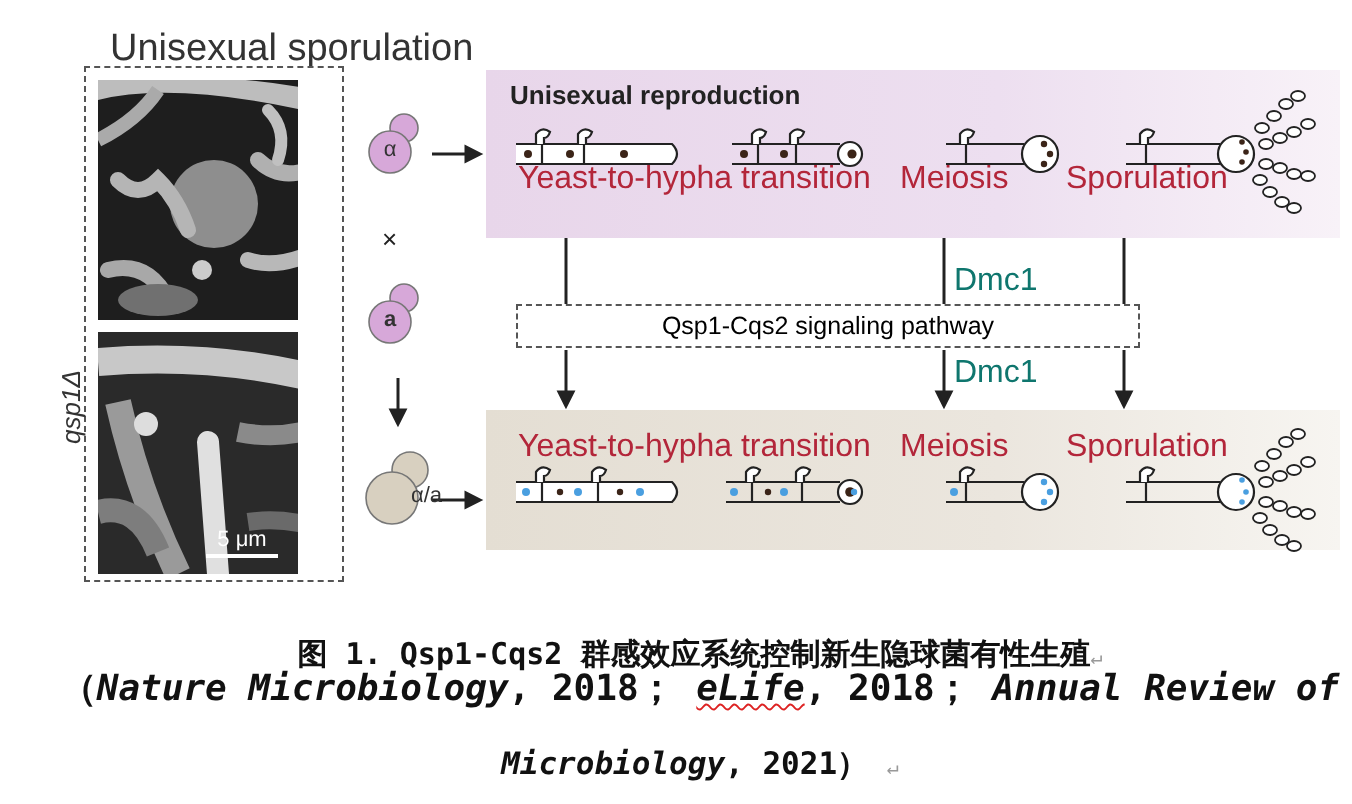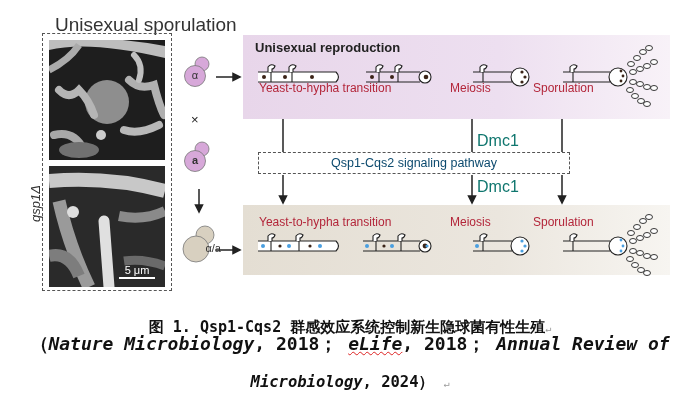--- a/index.html
+++ b/index.html
@@ -1,31 +1,31 @@
 <!DOCTYPE html>
 <html><head>
 <meta charset="utf-8">
 <style>
   html, body { margin:0; padding:0; background:#ffffff; }
   body { width:676px; height:402px; position:relative; overflow:hidden; font-family:"Liberation Sans", sans-serif; }
   .abs { position:absolute; }
   .uni-title { left:55px; top:14px; font-size:19px; color:#333; }
   .sem-box { left:42px; top:33px; width:130px; height:258px; border:1.4px dashed #555; box-sizing:border-box; }
-  .sem-img { position:absolute; left:6px; width:116px; background:#404040; overflow:hidden; }
+  .sem-img { position:absolute; left:6px; width:100px; background:#404040; overflow:hidden; }
   .sem-img.wt { top:6px; height:120px; }
   .sem-img.mut { top:132px; height:121px; }
   .rot-label { position:absolute; font-size:13px; color:#333; transform:rotate(-90deg); transform-origin:left top; white-space:nowrap; }
   .scale-bar { position:absolute; right:10px; bottom:8px; color:#fff; font-size:11px; text-align:center; }
   .scale-bar .bar { width:36px; height:2px; background:#fff; margin-top:1px; }
   .panel { position:absolute; left:243px; width:427px; }
   .panel.top { top:35px; height:84px; background:linear-gradient(90deg,#e8d6ea 0%,#eddff0 60%,#f8f2f8 100%); }
   .panel.bot { top:205px; height:70px; background:linear-gradient(90deg,#e4ded3 0%,#ebe6de 60%,#f7f5f1 100%); }
   .panel-title { position:absolute; font-weight:bold; font-size:13px; color:#222; }
-  .stage-label { position:absolute; font-size:12px; color:#b3263a; white-space:nowrap; }
-  .pathway { left:258px; top:152px; width:312px; height:22px; border:1.3px dashed #555; box-sizing:border-box; font-size:12.5px; color:#0c4a6e; text-align:center; line-height:20px; }
+  .stage-label { position:absolute; font-size:16px; color:#b3263a; white-space:nowrap; }
+  .pathway { left:258px; top:152px; width:312px; height:22px; border:1.3px dashed #555; box-sizing:border-box; font-size:12.5px; color:#000000; text-align:center; line-height:20px; }
   .dmc { position:absolute; font-size:16px; color:#0f766e; }
   .caption { position:absolute; left:0; width:676px; text-align:center; font-family:"DejaVu Sans Mono", monospace; color:#111;margin-left:12px; }
   .cap1 { top:318px; font-size:15px; font-weight:bold; }
   .cap2 { top:332px; font-size:18px; font-weight:bold; }
   .cap3 { top:372px; font-size:15.5px; font-weight:bold; }
   .it { font-style:italic; }
   .squig { text-decoration:underline wavy #d22; text-decoration-thickness:1px; }
   .mark { color:#999; font-size:10px; font-weight:normal; }
   svg { position:absolute; left:0; top:0; overflow:visible; }
 </style>
@@ -243,14 +243,14 @@
 <div class="dmc" style="left:477px;top:132px;">Dmc1</div>
 <div class="dmc" style="left:477px;top:178px;">Dmc1</div>
 
 <div class="caption cap1">
   <span>图 1. Qsp1-Cqs2 群感效应系统控制新生隐球菌有性生殖</span><span class="mark">↵</span>
 </div>
 <div class="caption cap2">
   <span>（</span><span class="it">Nature Microbiology</span><span>, 2018；</span> <span class="it squig">eLife</span><span>, 2018；</span> <span class="it">Annual Review of</span>
 </div>
 <div class="caption cap3">
-  <span class="it">Microbiology</span><span>, 2024</span><span>）</span> <span class="mark">↵</span>
+  <span class="it">Microbiology</span><span>, 2021</span><span>）</span> <span class="mark">↵</span>
 </div>
 
 </body></html>

